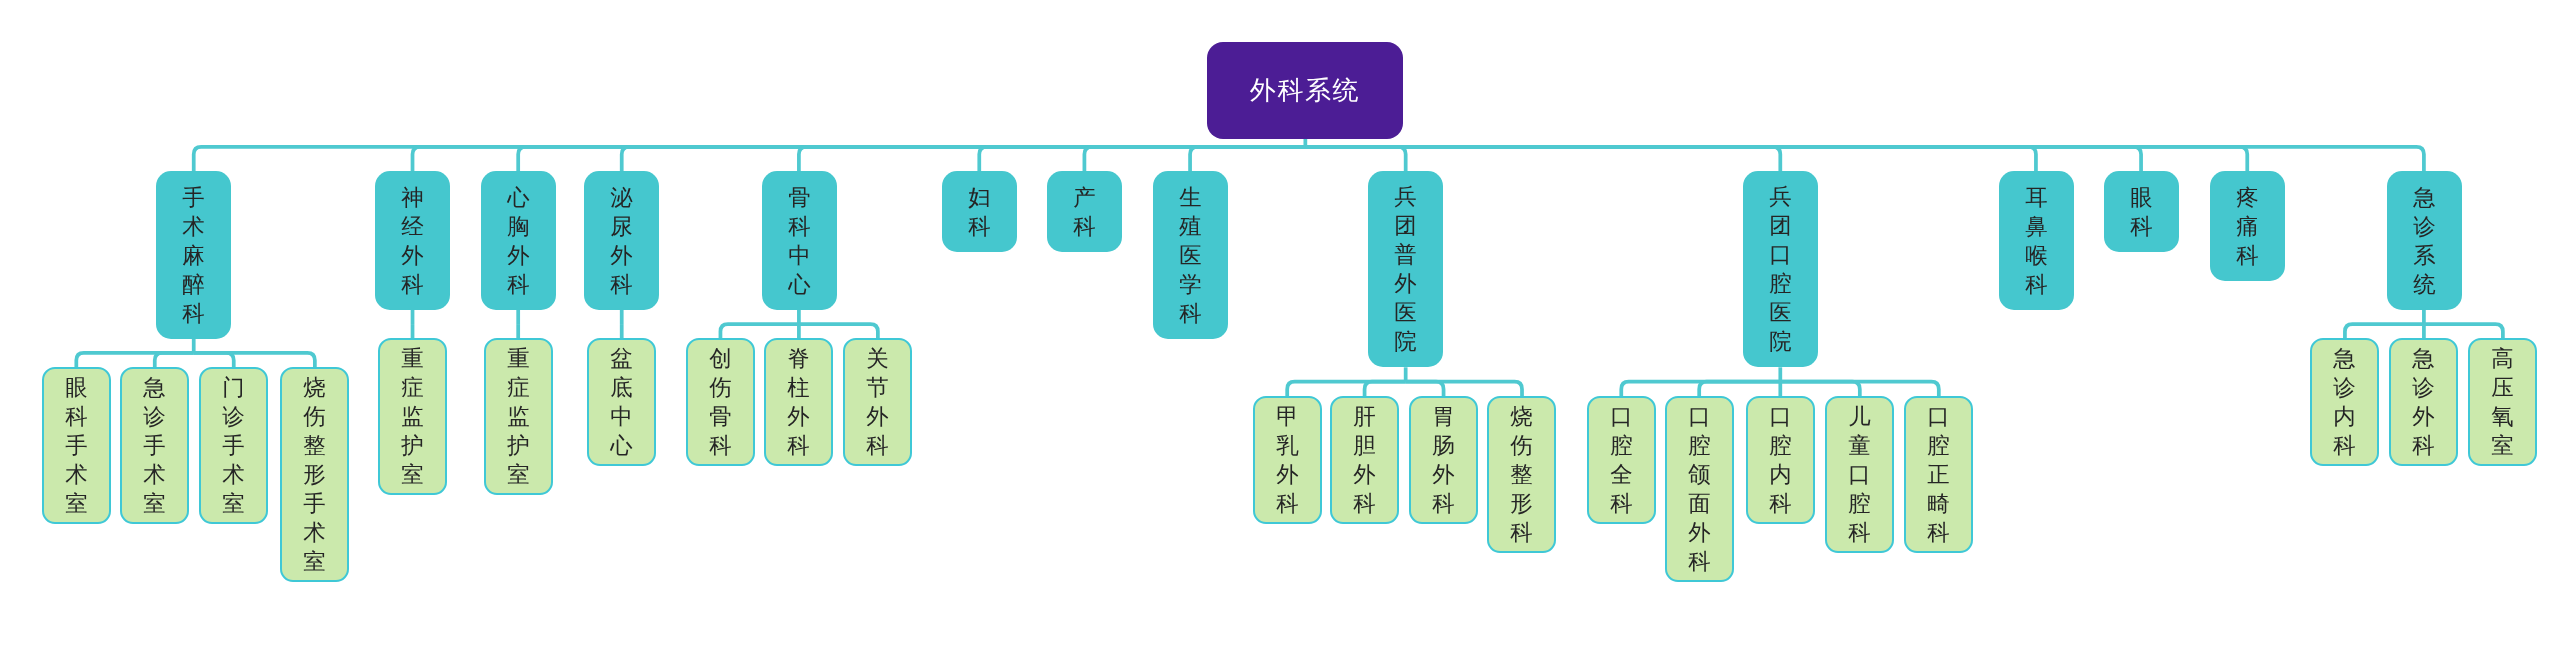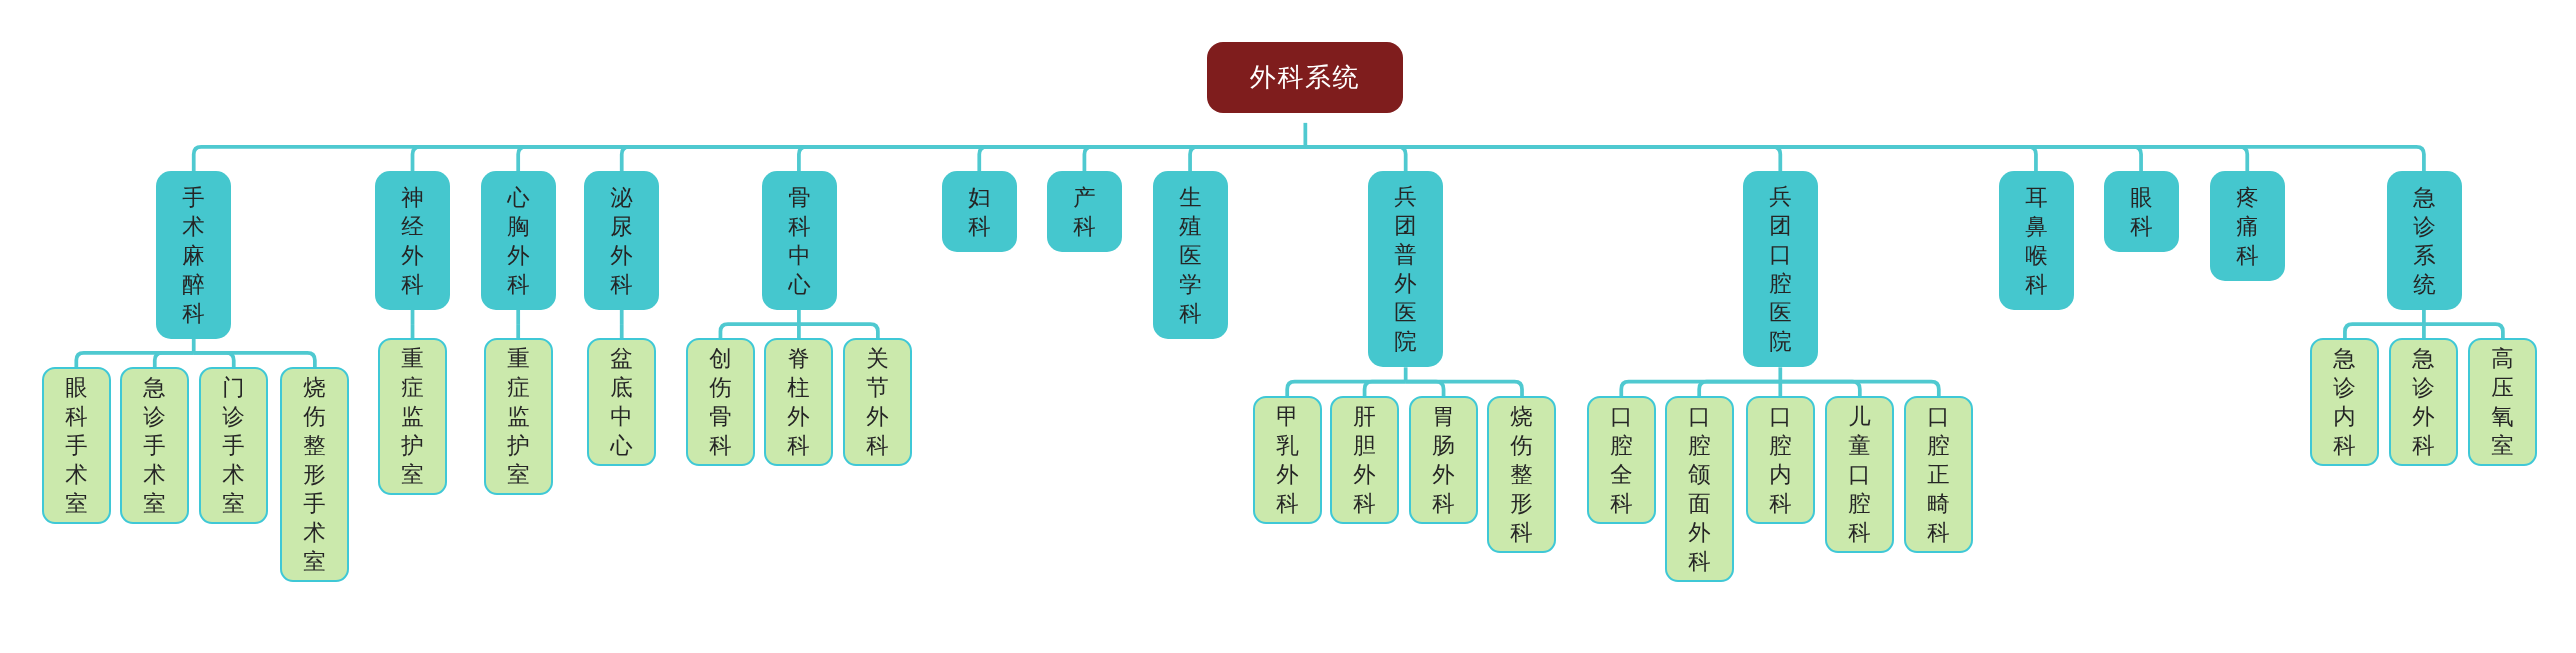--- a/index.html
+++ b/index.html
@@ -91,21 +91,21 @@
       <path d="M 2032 320 L 2032 289 Q 2032 275 2046 275 L 2446 275" stroke="#4FC9D0" stroke-width="7" fill="none"></path>
       <path d="M 2230 320 L 2230 289 Q 2230 275 2244 275 L 2446 275" stroke="#4FC9D0" stroke-width="7" fill="none"></path>
       <path d="M 2634 320 L 2634 289 Q 2634 275 2620 275 L 2446 275" stroke="#4FC9D0" stroke-width="7" fill="none"></path>
       <path d="M 3336 320 L 3336 289 Q 3336 275 3322 275 L 2446 275" stroke="#4FC9D0" stroke-width="7" fill="none"></path>
       <path d="M 3815 320 L 3815 289 Q 3815 275 3801 275 L 2446 275" stroke="#4FC9D0" stroke-width="7" fill="none"></path>
       <path d="M 4012 320 L 4012 289 Q 4012 275 3998 275 L 2446 275" stroke="#4FC9D0" stroke-width="7" fill="none"></path>
       <path d="M 4211 320 L 4211 289 Q 4211 275 4197 275 L 2446 275" stroke="#4FC9D0" stroke-width="7" fill="none"></path>
       <path d="M 4542 320 L 4542 289 Q 4542 275 4528 275 L 2446 275" stroke="#4FC9D0" stroke-width="7" fill="none"></path>
     </svg>
   <div id="nodes-layer">
-      <div class="node node-root" style="left: 1207px; top: 42px; width: 196px; height: 71px; background: #7f1d1d; color: rgb(255, 255, 255);">
+      <div class="node node-root" style="left: 1207px; top: 42px; width: 196px; height: 97px; background: #4c1d95; color: rgb(255, 255, 255);">
         <span>外科系统</span>
       </div>
       <div class="node node-branch" style="left: 156px; top: 171px; width: 75px; height: 168px; color: rgb(37, 37, 37); background: rgb(69, 199, 206);">
         <span class="ch">手</span>
         <span class="ch">术</span>
         <span class="ch">麻</span>
         <span class="ch">醉</span>
         <span class="ch">科</span>
       </div>
       <div class="node node-leaf" style="left: 42px; top: 367px; width: 69px; height: 157px; color: rgb(37, 37, 37); background: rgb(203, 233, 172); border: 2.1px solid rgb(63, 200, 214);">

